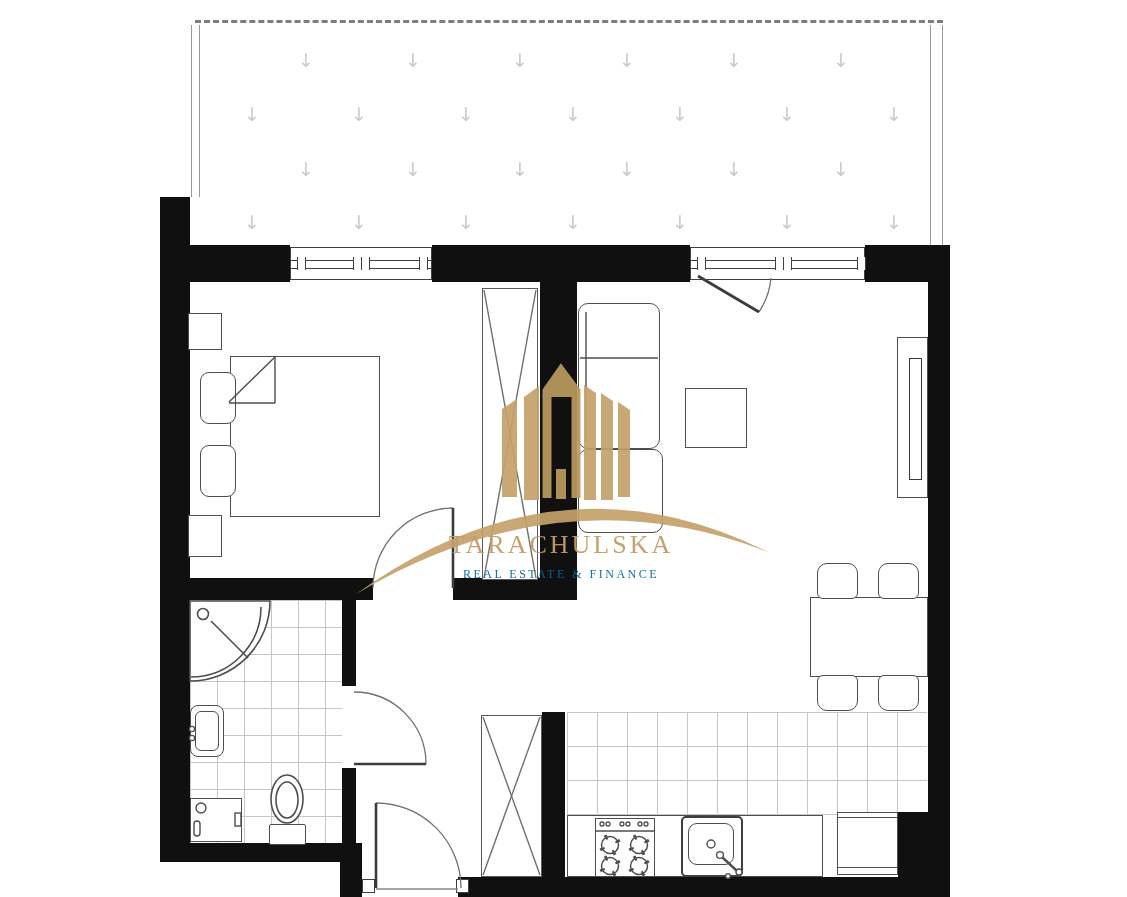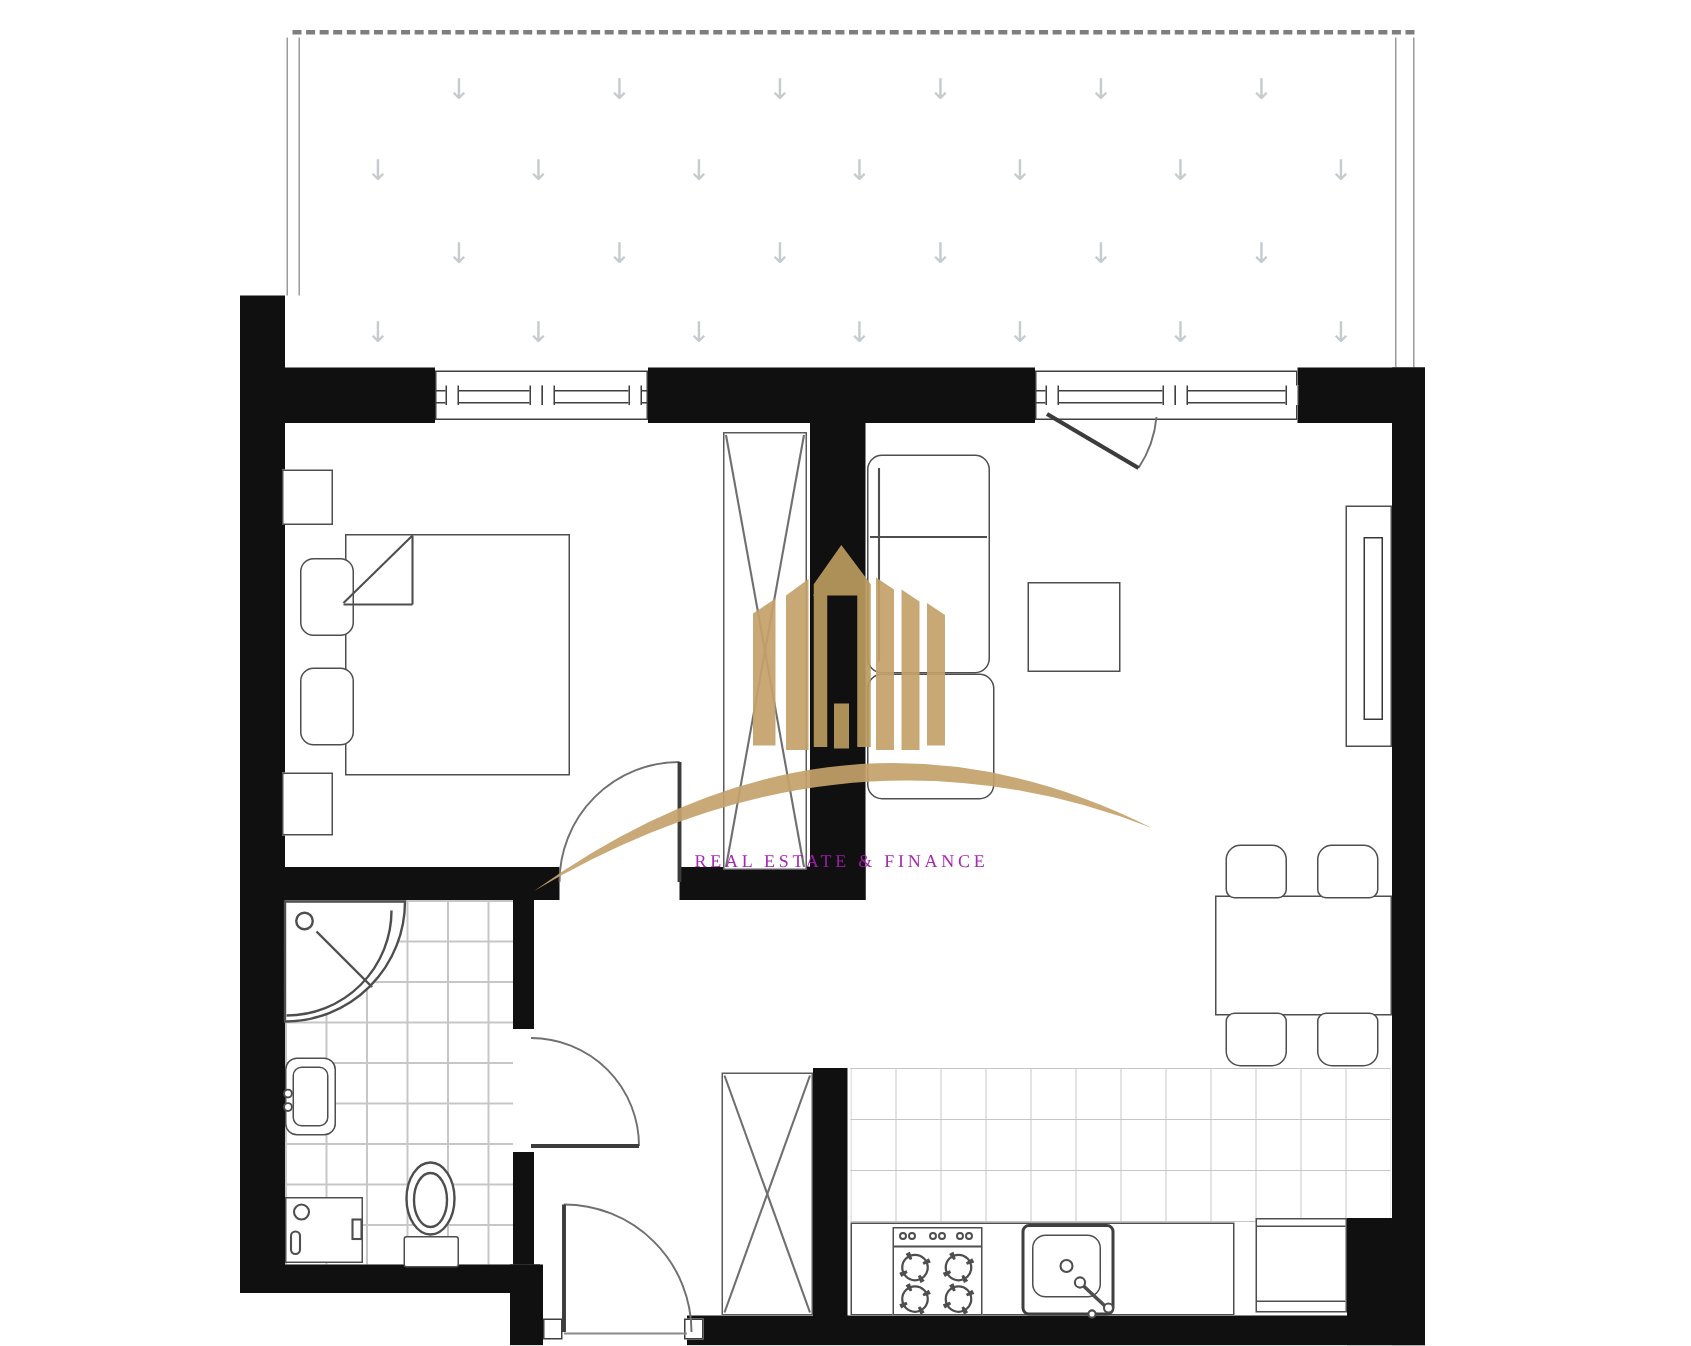--- a/index.html
+++ b/index.html
@@ -21,21 +21,21 @@
   .edge2{position:absolute;box-sizing:border-box;background:#fff;
         border-left:1.6px solid #9a9a9a;border-right:1.6px solid #9a9a9a;}
   .barrow{position:absolute;font:19px "DejaVu Sans",sans-serif;color:#c6cbd0;pointer-events:none;}
   .hline{position:absolute;left:0;right:0;border-top:1.4px solid #4e4e4e;}
   svg.overlay{position:absolute;left:0;top:0;pointer-events:none;}
   .wm-brand{position:absolute;left:381px;top:530px;width:360px;text-align:center;
      font-family:"Liberation Serif",serif;font-size:26px;letter-spacing:3px;
      color:#c29d64;opacity:.95;}
   .wm-tagline{position:absolute;left:411px;top:567px;width:300px;text-align:center;
      font-family:"Liberation Serif",serif;font-size:12px;letter-spacing:2.5px;
-     color:#a21caf;opacity:.95;}
+     color:#0369a1;opacity:.95;}
 </style>
 </head>
 <body>
 
 <div id="canvas">
 
   <div class="abs" id="arrow-field" style="left:195px;top:20px;width:748px;height:225px;border-top:3px dashed #7e7e7e;overflow:hidden;">
       <span class="barrow" style="left: 103px; top: 26px;">↓</span>
       <span class="barrow" style="left: 210px; top: 26px;">↓</span>
       <span class="barrow" style="left: 317px; top: 26px;">↓</span>
@@ -235,15 +235,16 @@
       <polygon fill="#c4a26b" points="524,397 539,386 539,500 524,500"></polygon>
       <path d="M547,498 V391 L561,371 L576,391 V498" stroke="#bb9a5f" stroke-width="9" fill="none"></path>
       <path d="M542,397 L561,370 L580,397 Z" fill="#bb9a5f"></path>
       <rect x="556" y="469" width="10" height="30" fill="#bb9a5f"></rect>
       <polygon fill="#c4a26b" points="584,385 596,393 596,500 584,500"></polygon>
       <polygon fill="#c4a26b" points="601,393 613,401 613,500 601,500"></polygon>
       <polygon fill="#c4a26b" points="618,402 630,410 630,497 618,497"></polygon>
     </g>
   </svg>
 
+  <div class="wm-brand">TARACHULSKA</div>
   <div class="wm-tagline">REAL ESTATE &amp; FINANCE</div>
 
 </div>
 
 </body></html>

